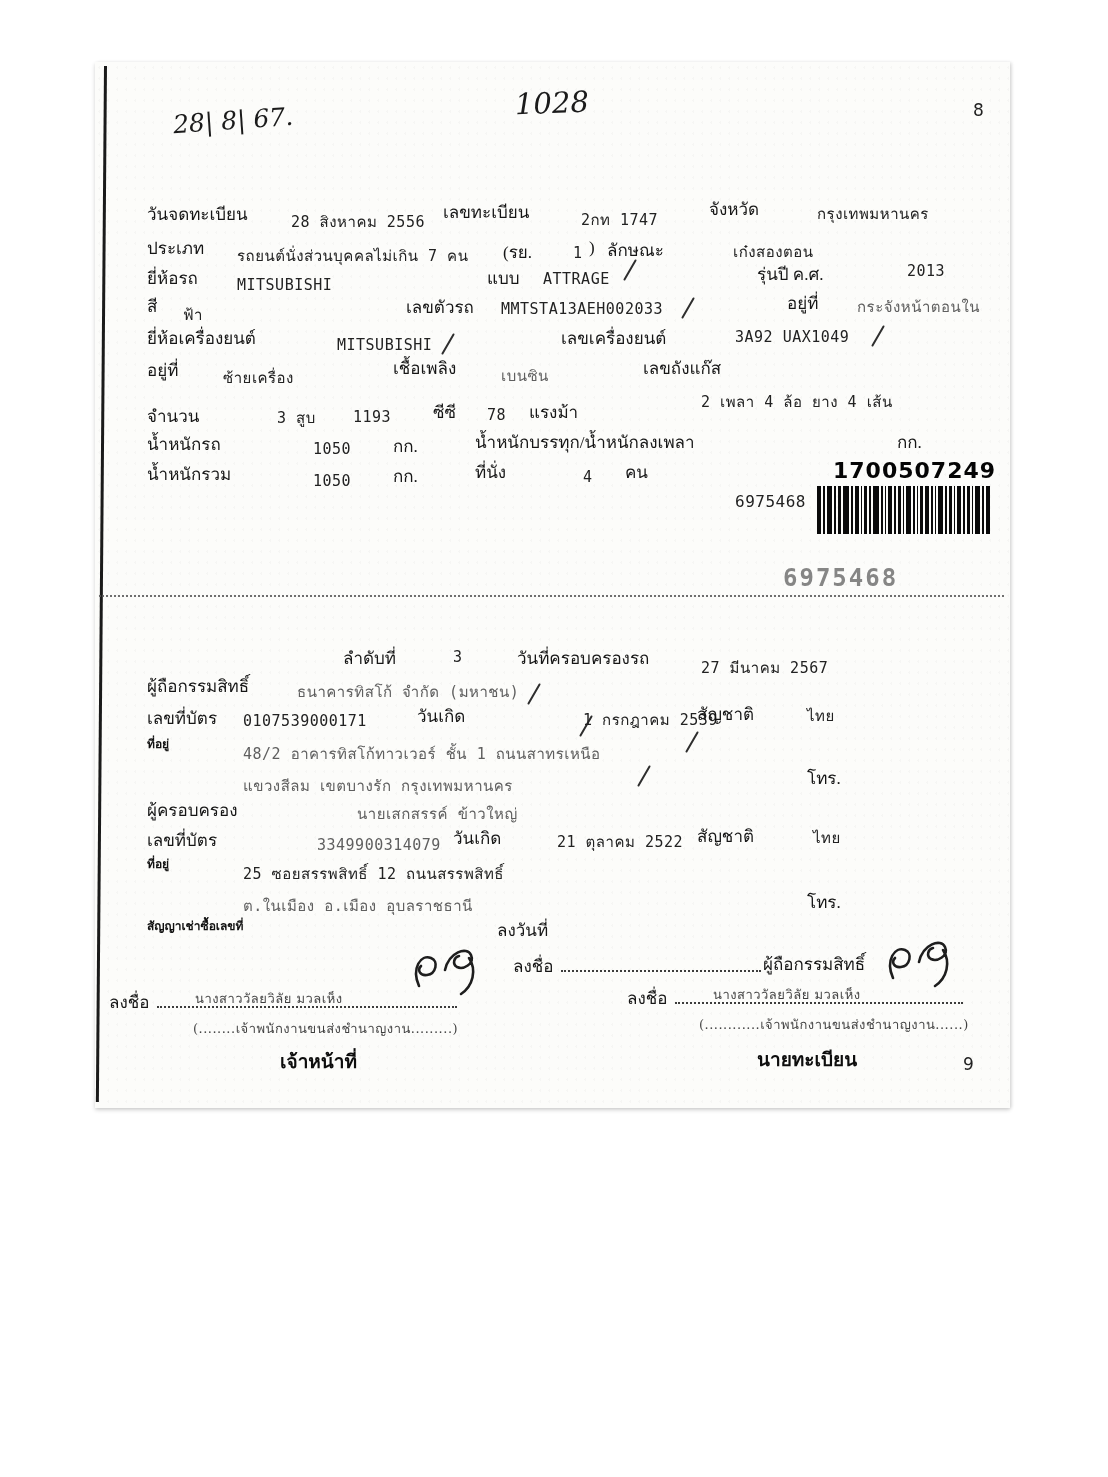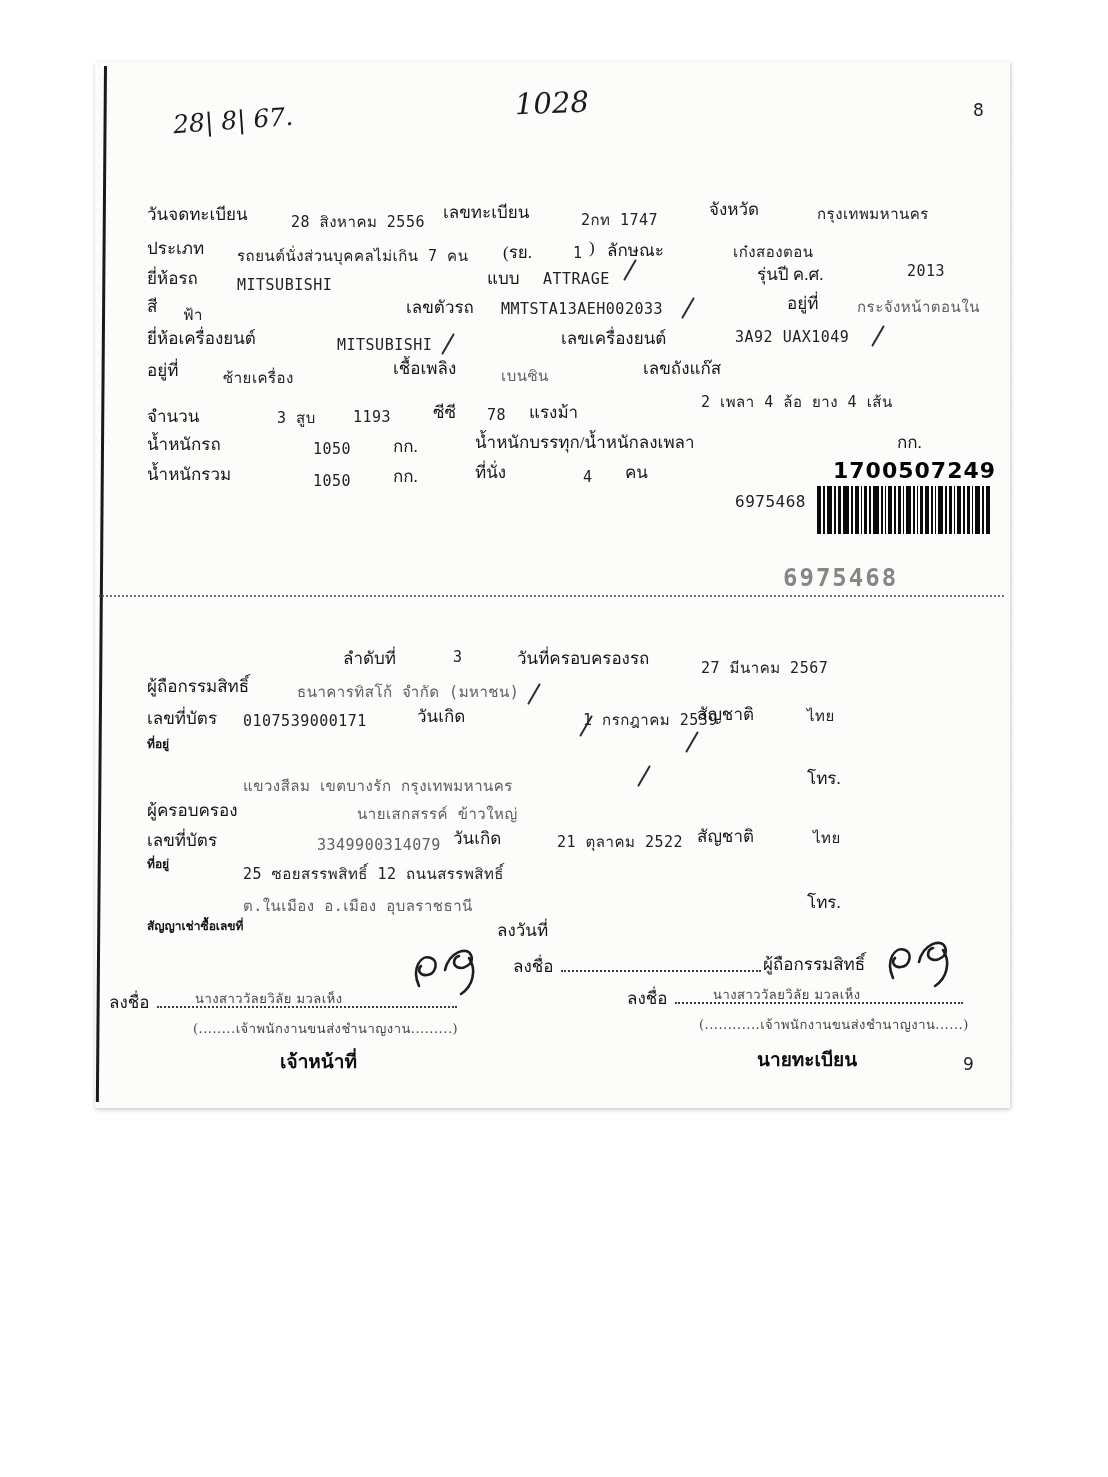--- a/index.html
+++ b/index.html
@@ -169,20 +169,21 @@
     <span class="abs lbl" style="left:52px; top:642px;">เลขที่บัตร</span>
     <span class="abs val" style="left:148px; top:650px;">0107539000171</span>
     <div class="slash" style="left:490px; top:652px;"></div>
     <span class="abs lbl" style="left:322px; top:640px;">วันเกิด</span>
     <span class="abs val" style="left:488px; top:646px;">1 กรกฎาคม 2539</span>
     <span class="abs lbl" style="left:602px; top:638px;">สัญชาติ</span>
     <span class="abs val" style="left:712px; top:642px;">ไทย</span>
     <div class="slash" style="left:596px; top:668px;"></div>
 
     <span class="abs lbl-b" style="left:52px; top:672px;">ที่อยู่</span>
+    <span class="abs val faded" style="left:148px; top:680px;">48/2 อาคารทิสโก้ทาวเวอร์ ชั้น 1 ถนนสาทรเหนือ</span>
     <span class="abs val faded" style="left:148px; top:712px;">แขวงสีลม เขตบางรัก กรุงเทพมหานคร</span>
     <div class="slash" style="left:548px; top:702px;"></div>
     <span class="abs lbl" style="left:712px; top:702px;">โทร.</span>
 
     <span class="abs lbl" style="left:52px; top:734px;">ผู้ครอบครอง</span>
     <span class="abs val faded" style="left:262px; top:740px;">นายเสกสรรค์ ข้าวใหญ่</span>
 
     <span class="abs lbl" style="left:52px; top:764px;">เลขที่บัตร</span>
     <span class="abs val faded" style="left:222px; top:774px;">3349900314079</span>
     <span class="abs lbl" style="left:358px; top:762px;">วันเกิด</span>

